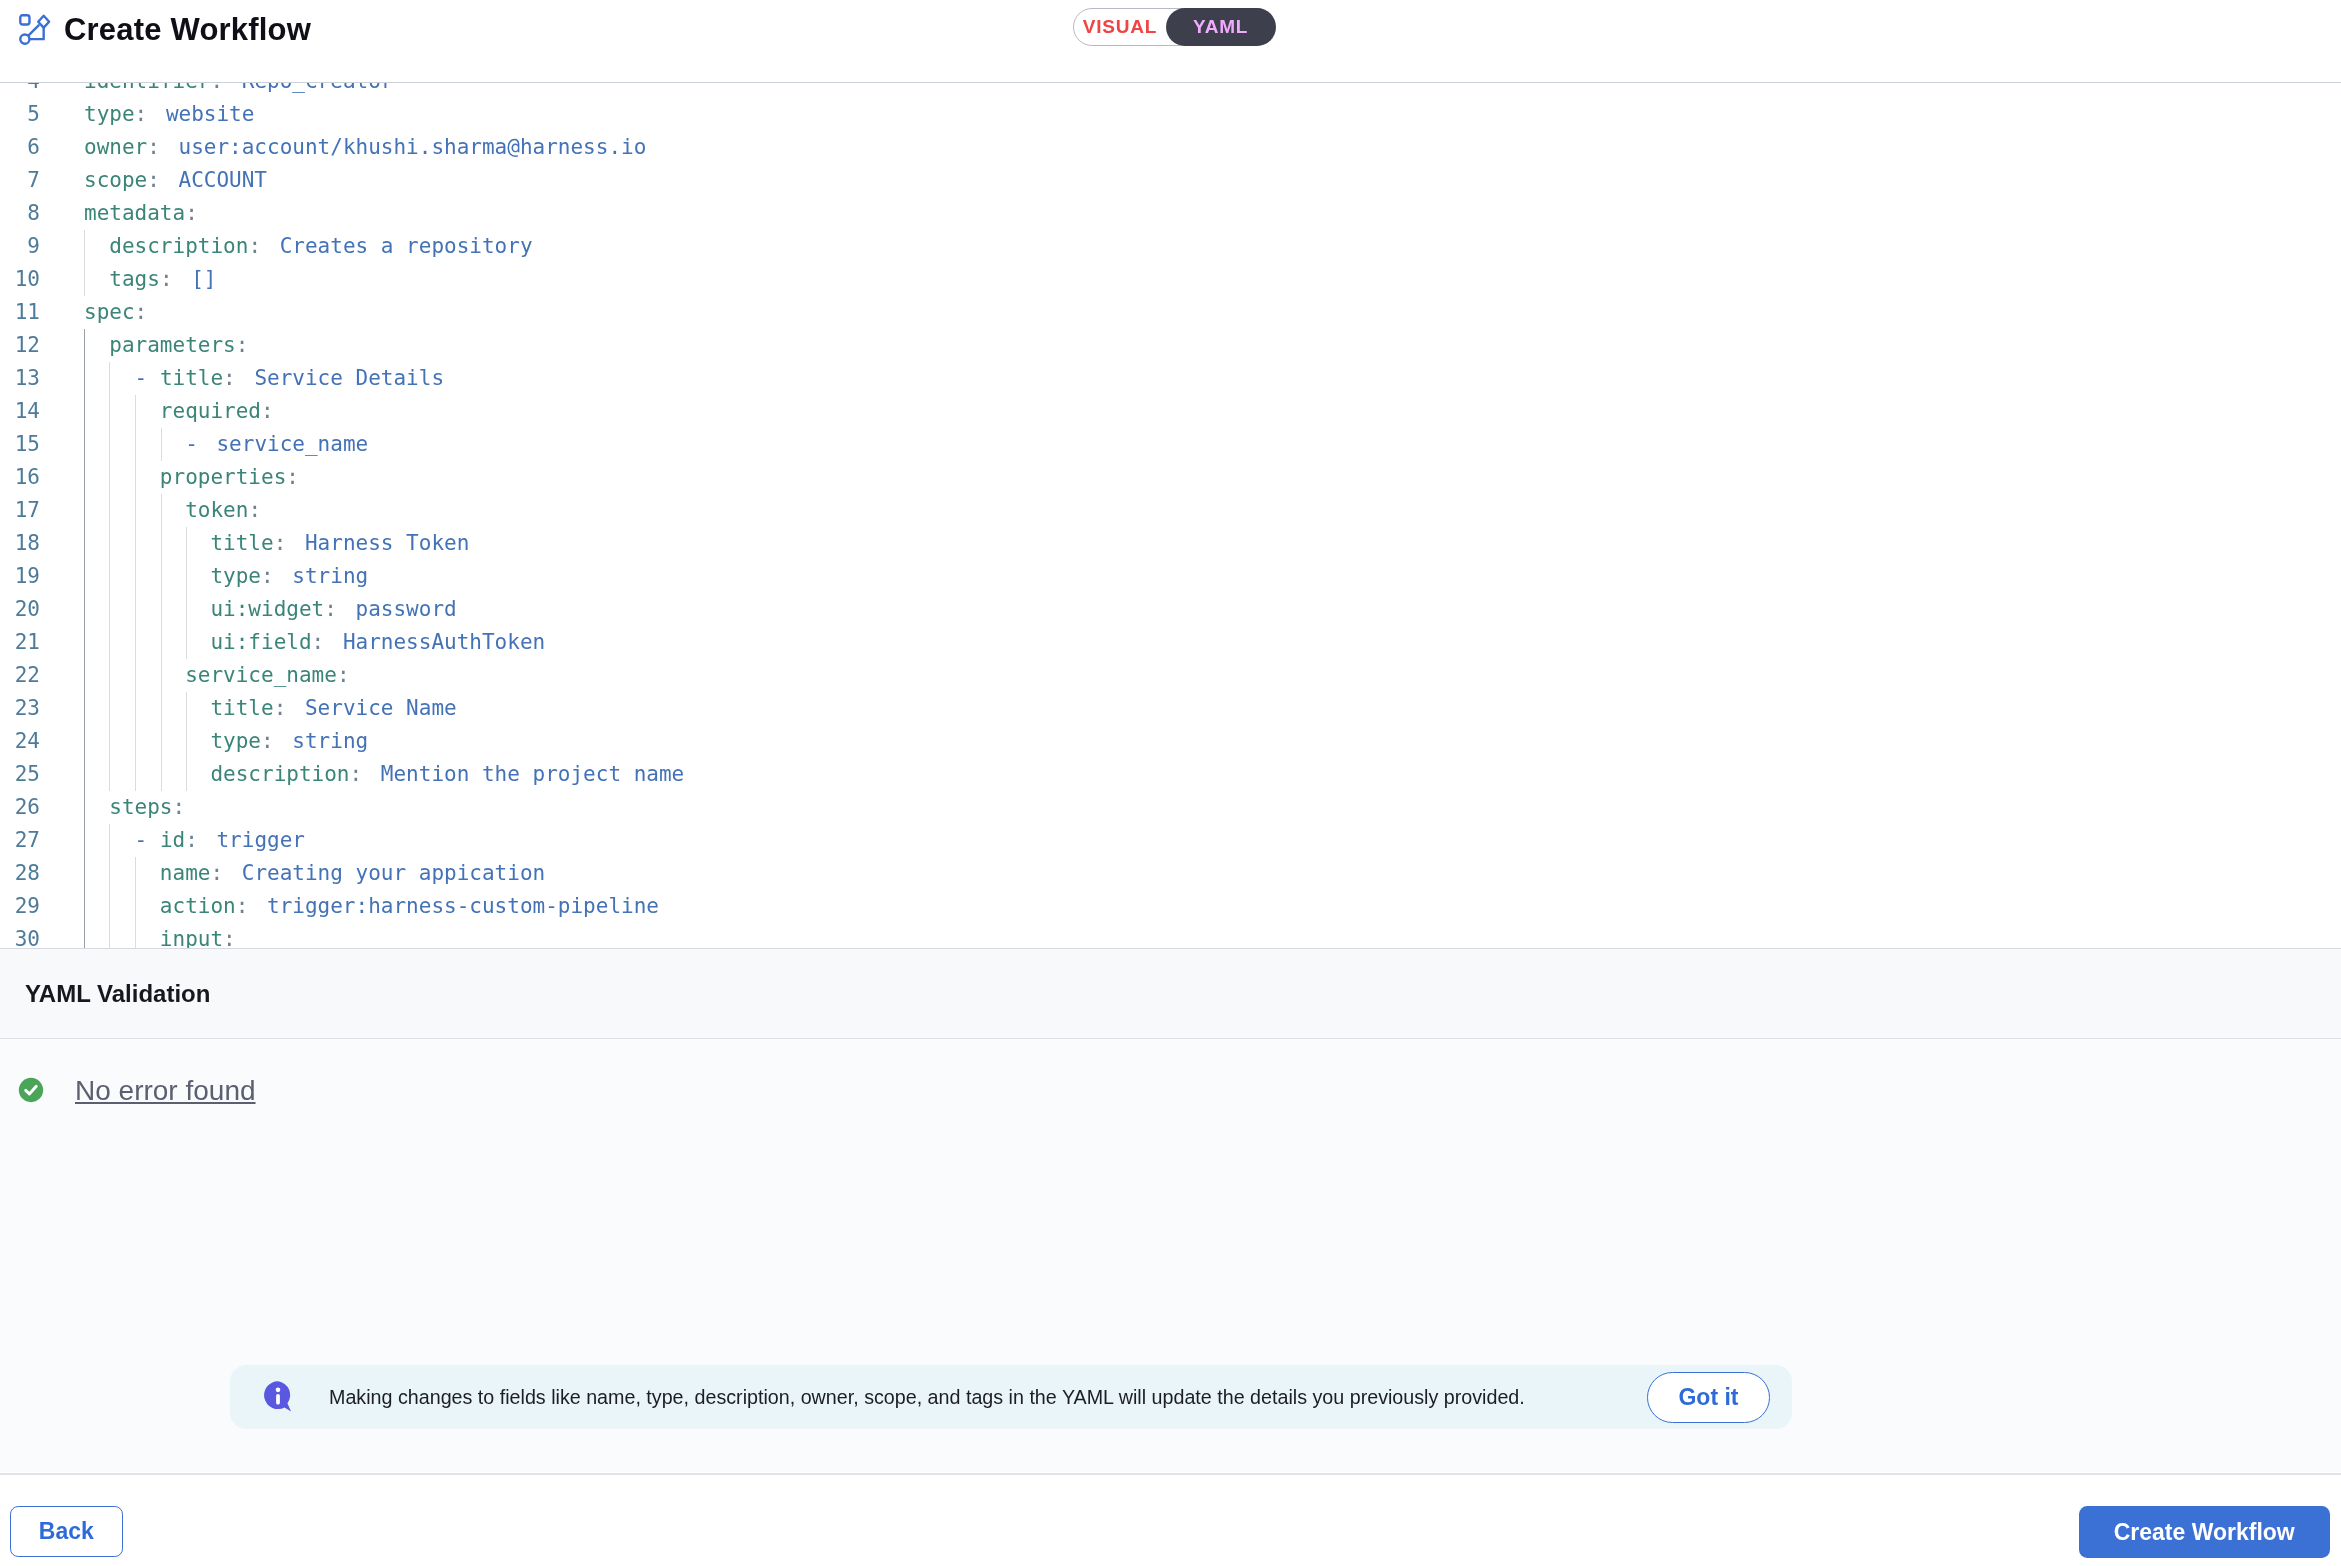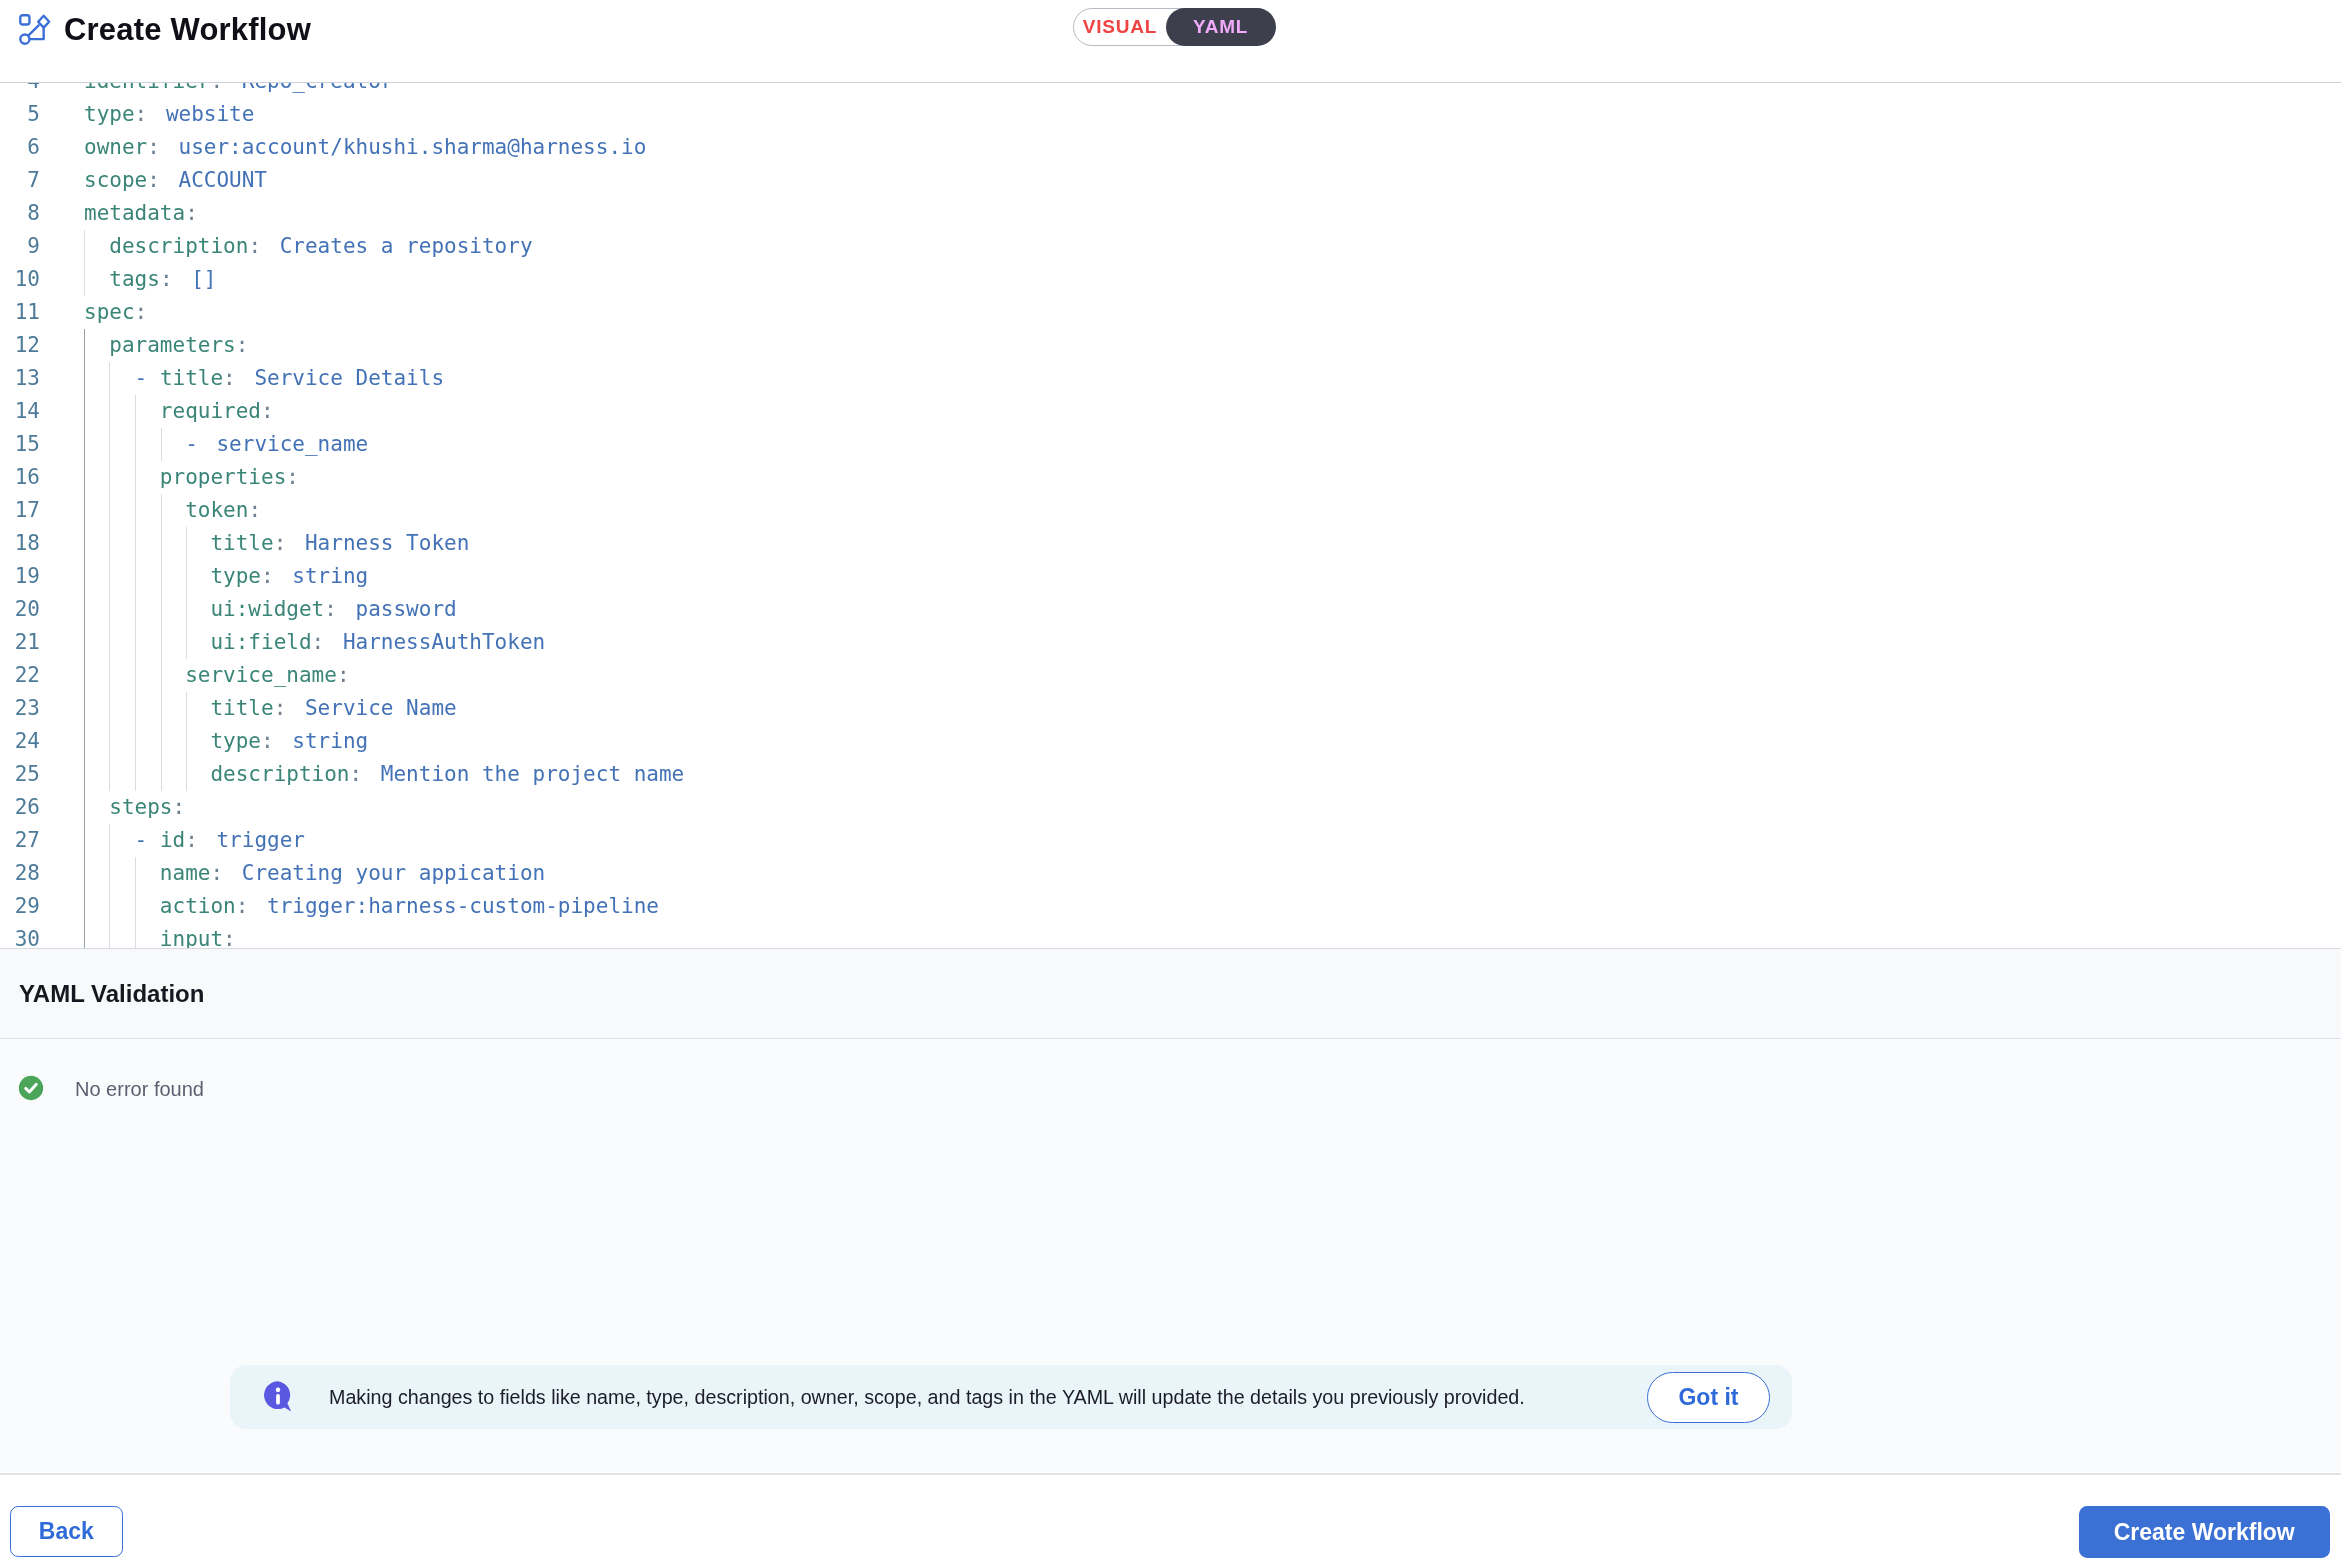--- a/index.html
+++ b/index.html
@@ -57,29 +57,29 @@
   .tok-k { color:#3a8578; }
   .tok-v { color:#4372b6;margin-left:6px; }
   .tok-p { color:#70808f; }
   .tok-d { color:#4372b6; }
   .tok-s { color:#70808f; }
 
   
   .validation-band {
     position:absolute; top:949px; left:0; width:2342px; height:90px;
     background:#f8f9fb; border-bottom:1.6px solid #dee0e8;
-    display:flex; align-items:center; padding-left:19px;
+    display:flex; align-items:center; padding-left:25px;
   }
   .validation-title { font-size:24px; font-weight:700; color:#17181f; }
   .panel-body {
     position:absolute; top:1039px; left:0; width:2342px; height:433px;
     background:#fafbfd;
   }
   .status-row { position:absolute; top:36px; left:18px; display:flex; align-items:center; gap:31px; }
-  .status-text { font-size:20px; color:#5d5f70; }
+  .status-text { font-size:28px; color:#5d5f70;text-decoration:underline; }
 
   
   .info-banner {
     position:absolute; top:326px; left:230px; width:1562px; height:64px;
     background:#e9f5f8; border-radius:16.4px;
     display:flex; align-items:center; padding-left:30px;
   }
   .banner-text { margin-left:33px; font-size:19.7px; color:#1c1d26; white-space:nowrap; }
   .got-it-button {
     position:absolute; right:22px; top:6.6px; width:123px; height:51px;

